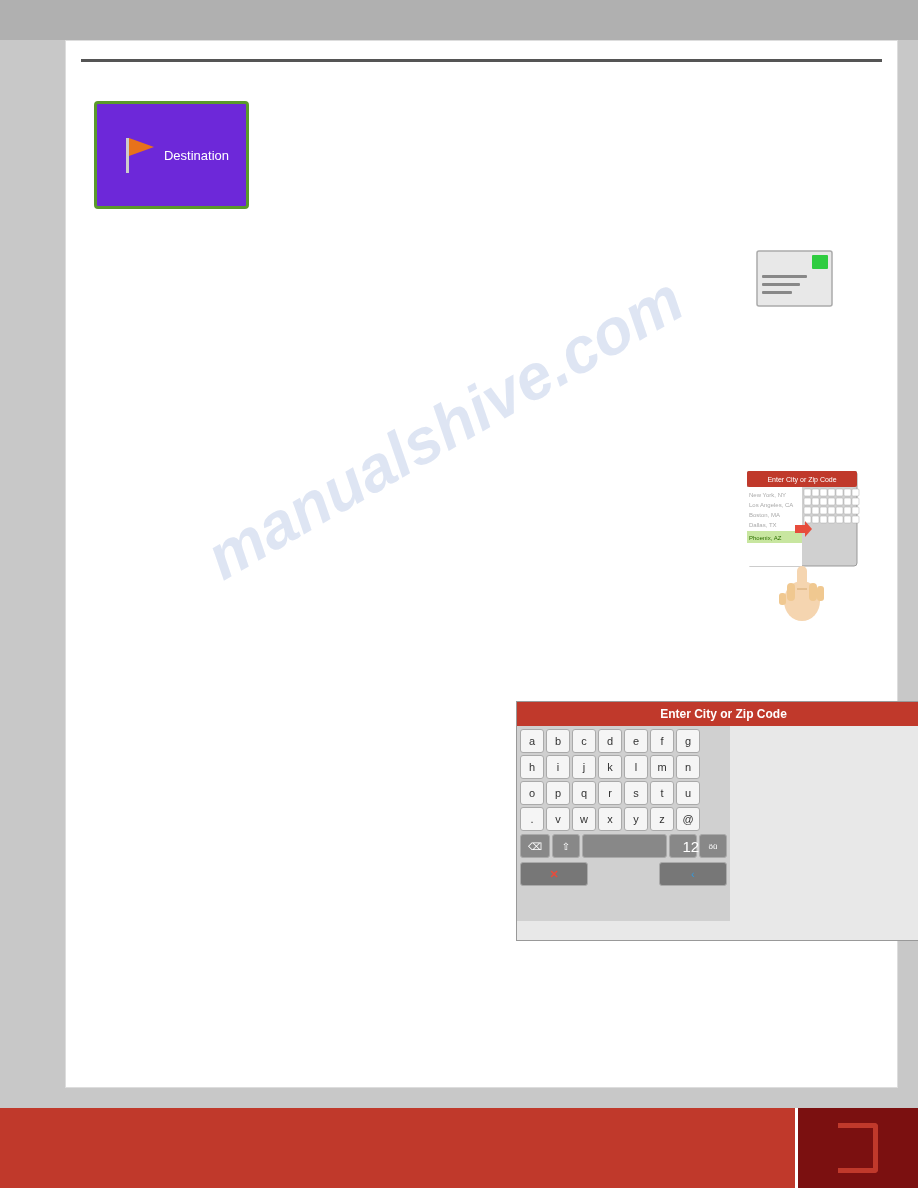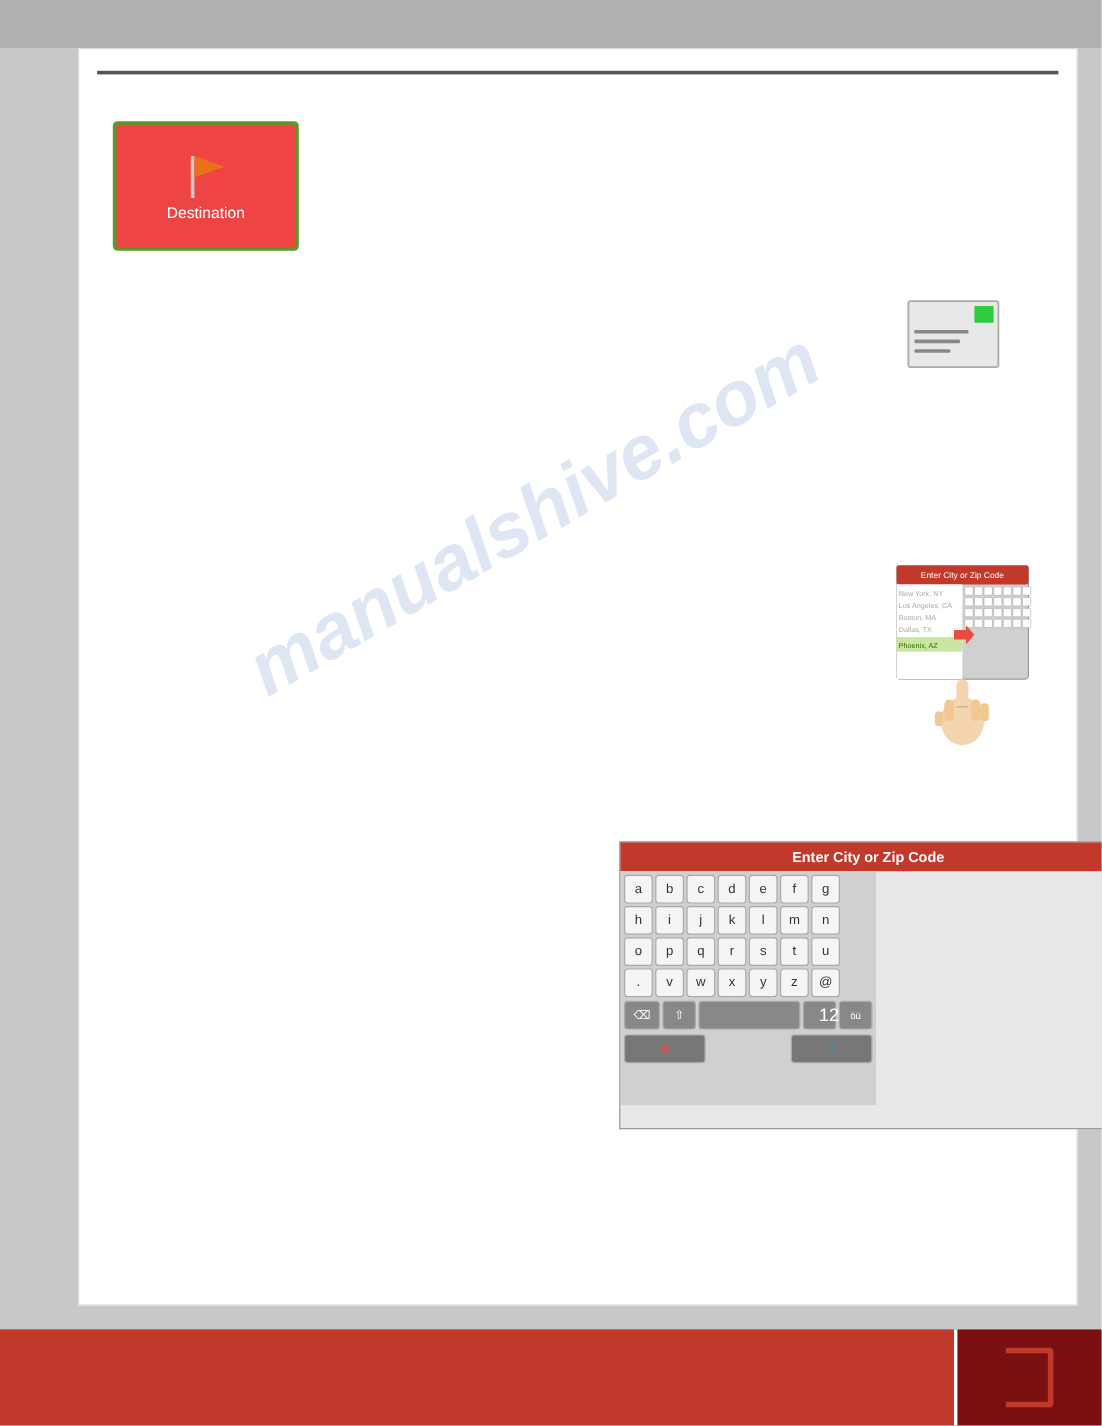--- a/index.html
+++ b/index.html
@@ -22,25 +22,25 @@
       border: 1px solid #ddd;
     }
 
     
     .destination-btn {
       position: absolute;
       top: 100px;
       left: 95px;
       width: 155px;
       height: 108px;
-      background: #ef4444;
+      background: #6d28d9;
       border: 3px solid #5a9a2a;
       border-radius: 4px;
       display: flex;
-      flex-direction: column;
+      flex-direction: row;
       align-items: center;
       justify-content: center;
       cursor: pointer;
     }
 
     .destination-btn .btn-label {
       color: #ffffff;
       font-size: 13px;
       font-weight: normal;
     }

